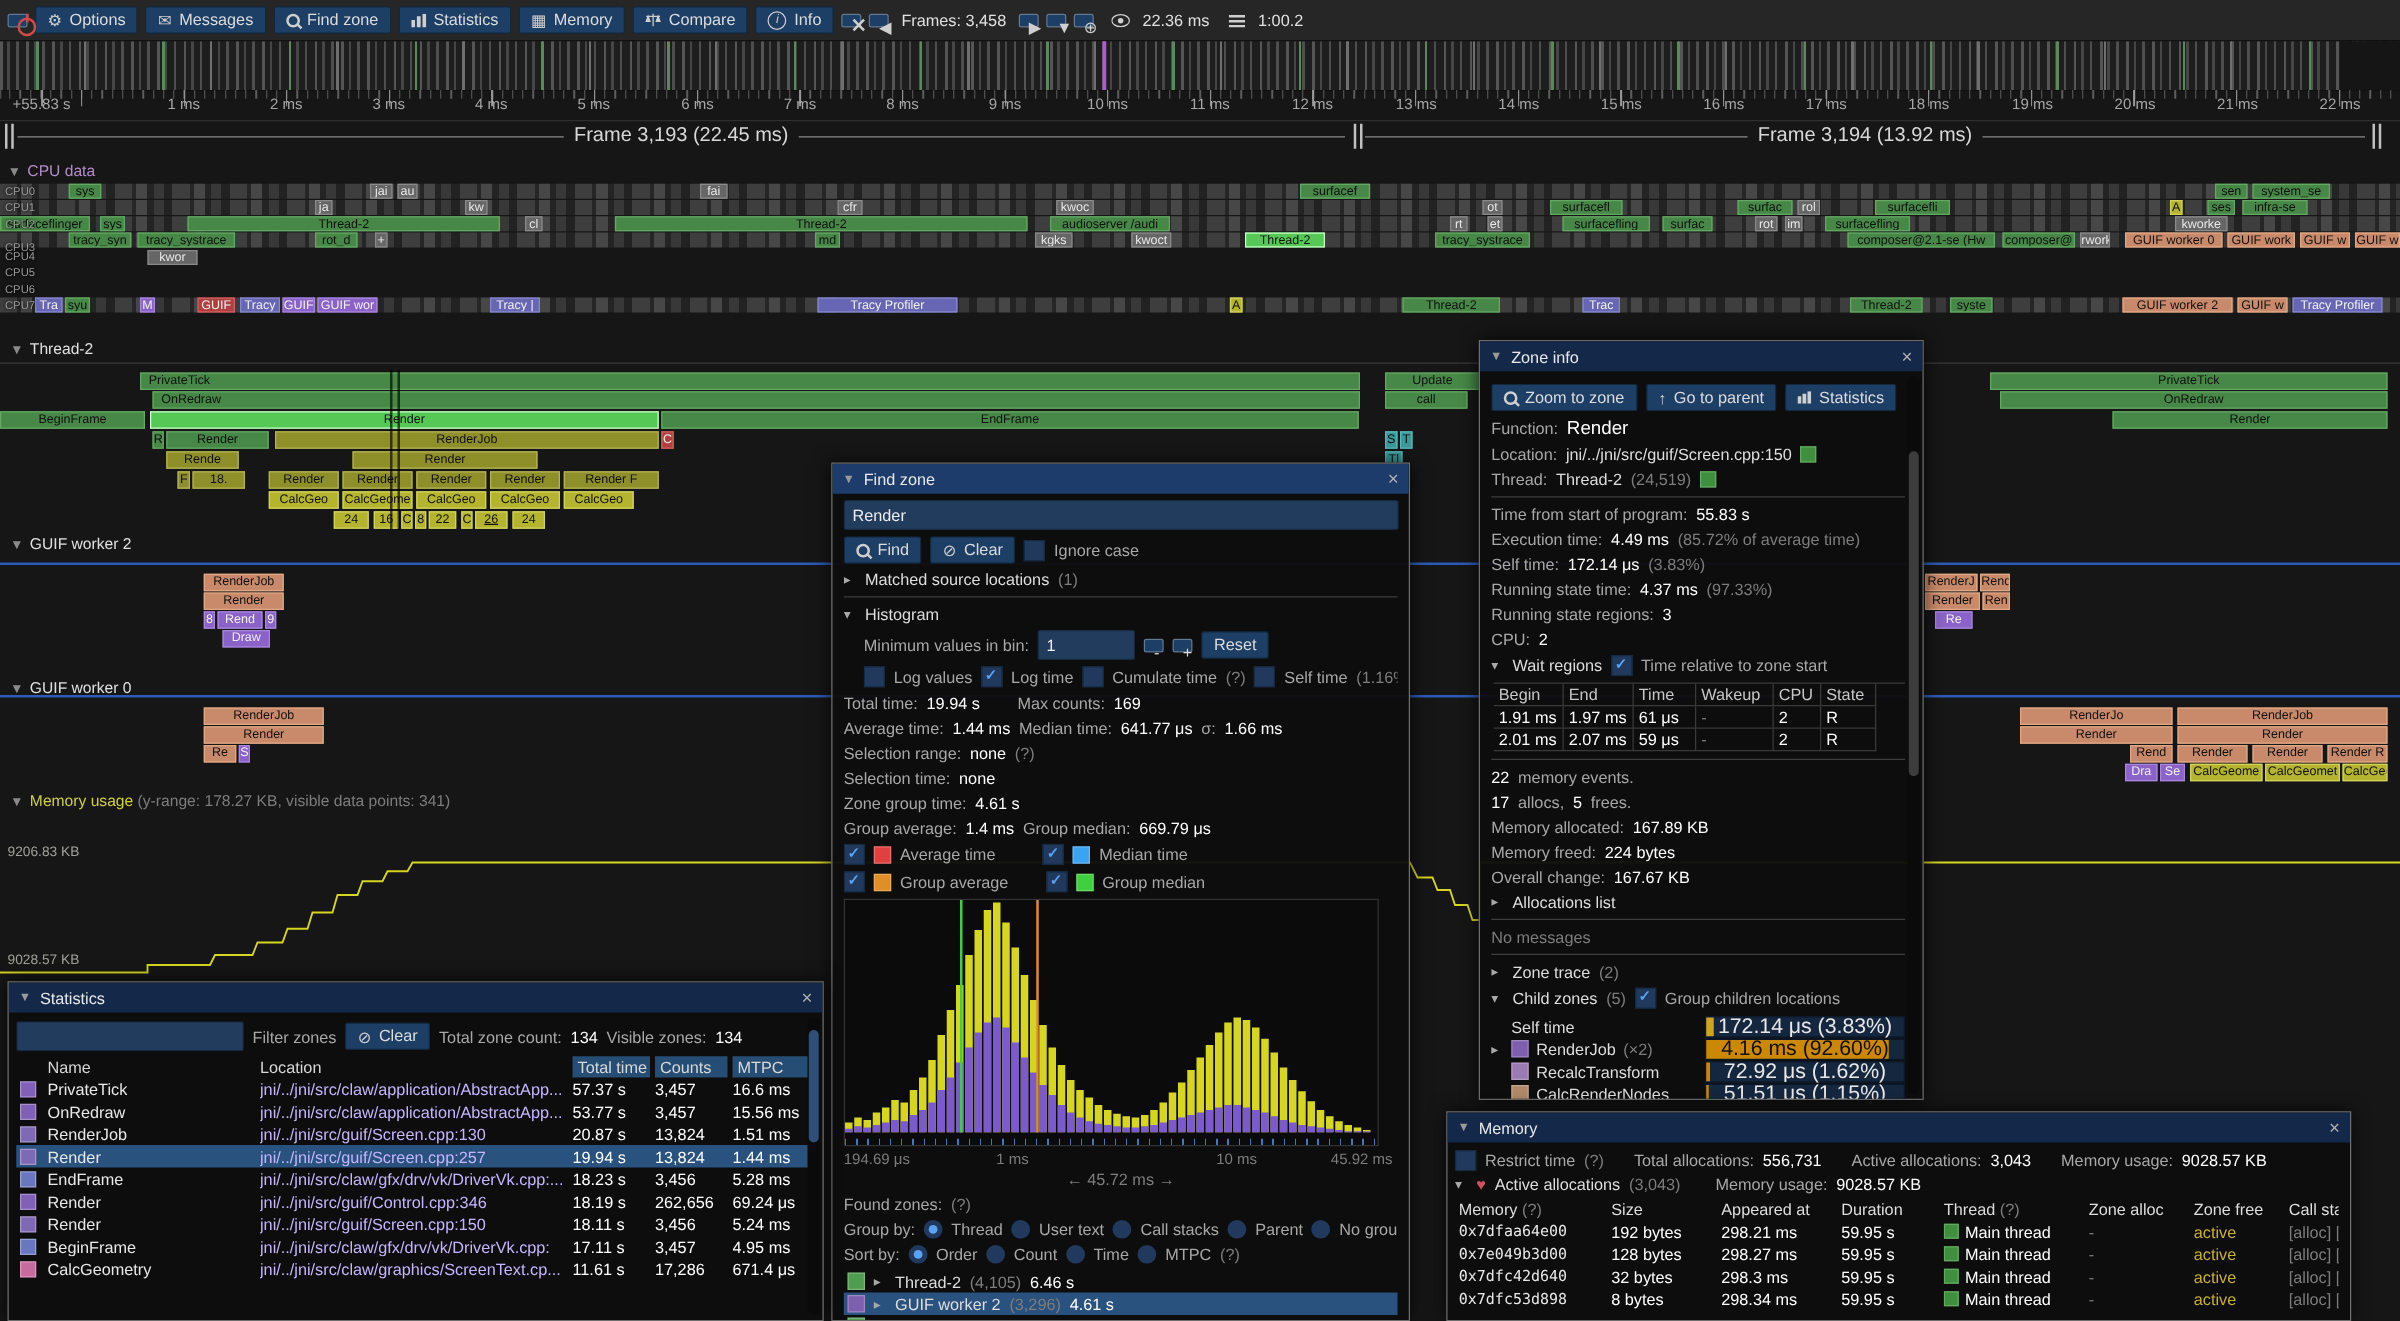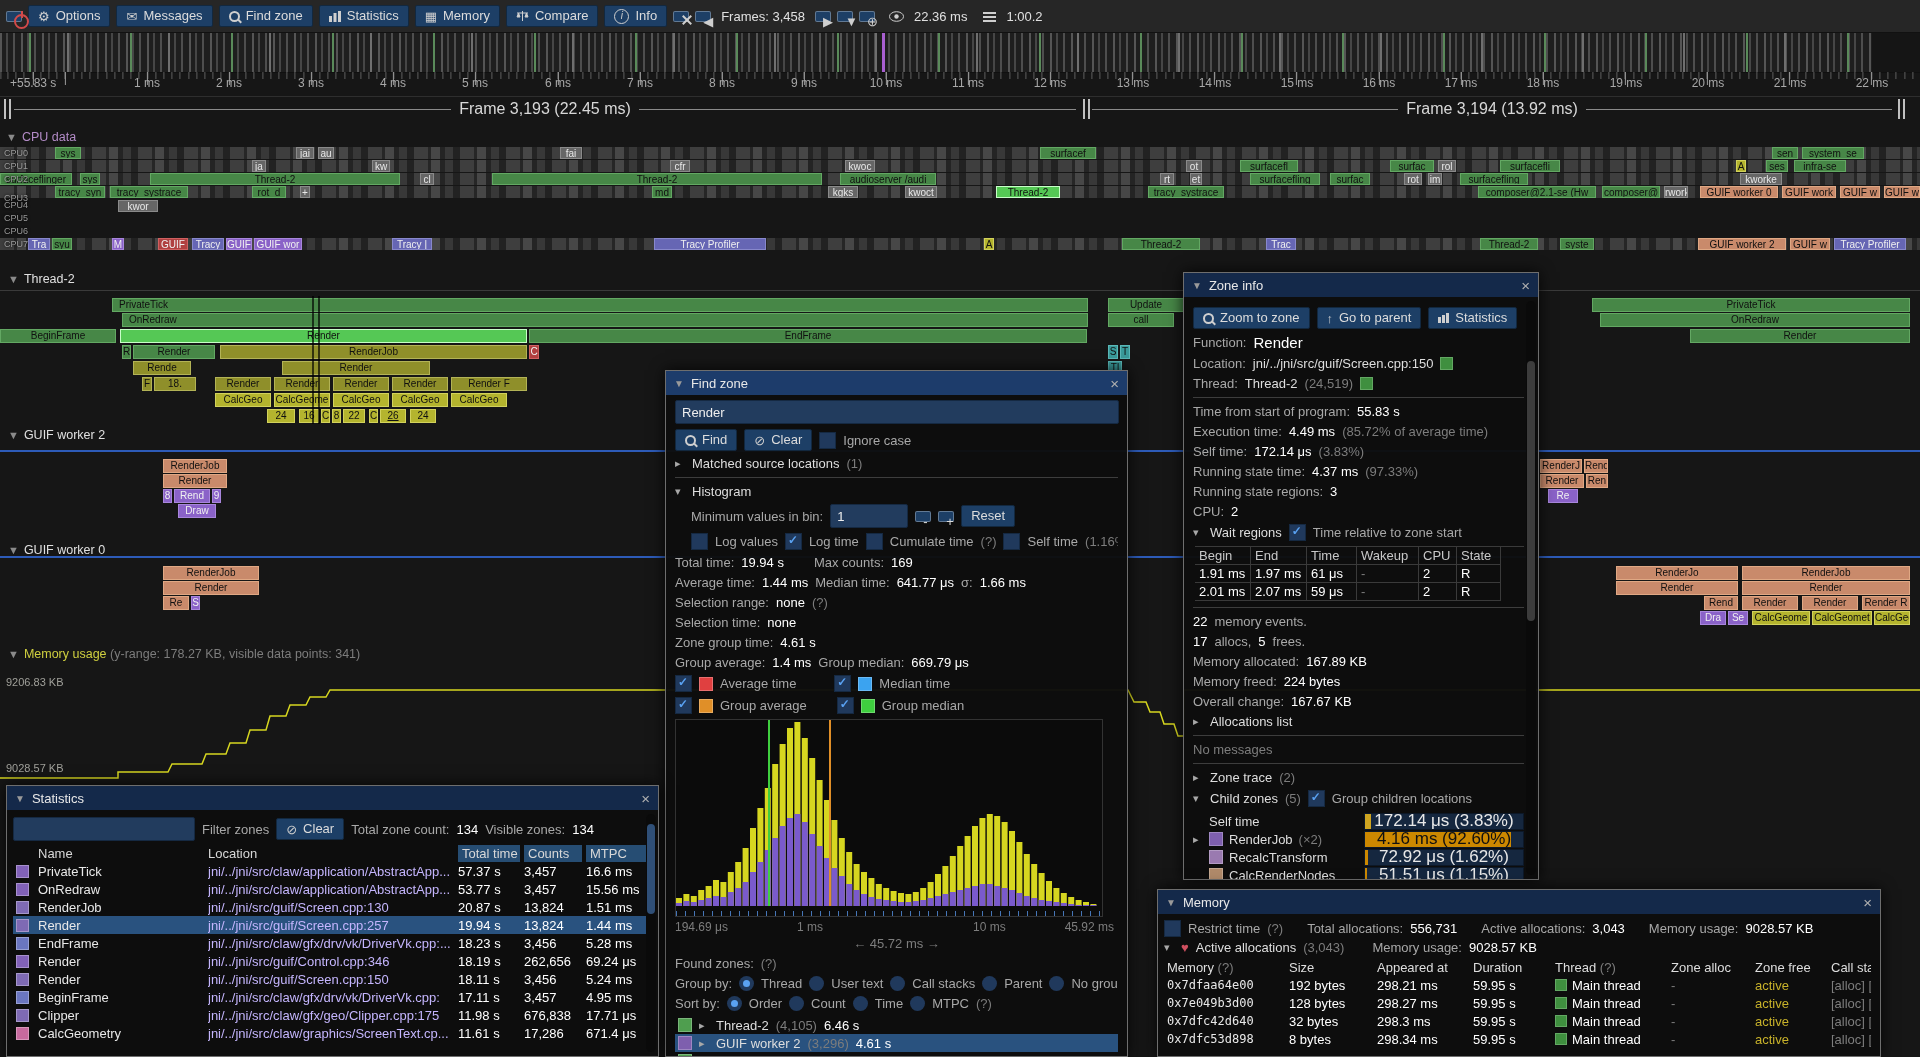--- a/index.html
+++ b/index.html
@@ -218,21 +218,21 @@
     <span class="fl-line"></span>
   </div>
 
   <div class="secheader" style="left:6px;top:130px;color:#b48cc8;"><span class="arr">▼</span><span>CPU data</span></div>
   <div class="secheader" style="left:8px;top:272px;color:#e0e0e0;"><span class="arr">▼</span><span>Thread-2</span></div>
   <div class="sep-dim" style="top:290px;"></div>
   <div class="secheader" style="left:8px;top:428px;color:#e0e0e0;"><span class="arr">▼</span><span>GUIF worker 2</span></div>
   <div class="sep-blue" style="top:450px;"></div>
   <div class="secheader" style="left:8px;top:543px;color:#e0e0e0;"><span class="arr">▼</span><span>GUIF worker 0</span></div>
   <div class="sep-blue" style="top:556px;"></div>
-  <div class="secheader" style="left:8px;top:634px;color:#cfcf3f;margin-top:13px;"><span class="arr">▼</span><span>Memory usage</span>&nbsp;<span class="dim">(y-range: 178.27 KB, visible data points: 341)</span></div>
+  <div class="secheader" style="left:8px;top:634px;color:#cfcf3f;"><span class="arr">▼</span><span>Memory usage</span>&nbsp;<span class="dim">(y-range: 178.27 KB, visible data points: 341)</span></div>
 
   <div class="cputex" style="top:147px;"></div>
   <div class="cputex" style="top:160px;"></div>
   <div class="cputex" style="top:173px;"></div>
   <div class="cputex" style="top:186px;"></div>
   <div class="cputex" style="top:238px;"></div>
   <span class="cpulabel" style="top:148px;">CPU0</span>
   <span class="cpulabel" style="top:161px;">CPU1</span>
   <span class="cpulabel" style="top:174px;">CPU2</span>
   <span class="cpulabel" style="top:193px;">CPU3</span>
@@ -966,28 +966,20 @@
         </div>
       <div class="st-grid">
           <span class="sq" style="background: rgb(106, 118, 192);"></span>
           <span class="st-name">BeginFrame</span>
           <span class="st-loc">jni/../jni/src/claw/gfx/drv/vk/DriverVk.cpp:</span>
           <span class="st-v">17.11 s</span>
           <span class="st-v">3,457</span>
           <span class="st-v">4.95 ms</span>
         </div>
       <div class="st-grid">
-          <span class="sq" style="background: rgb(126, 106, 180);"></span>
-          <span class="st-name">Clipper</span>
-          <span class="st-loc">jni/../jni/src/claw/gfx/geo/Clipper.cpp:175</span>
-          <span class="st-v">11.98 s</span>
-          <span class="st-v">676,838</span>
-          <span class="st-v">17.71 μs</span>
-        </div>
-      <div class="st-grid">
           <span class="sq" style="background: rgb(199, 106, 158);"></span>
           <span class="st-name">CalcGeometry</span>
           <span class="st-loc">jni/../jni/src/claw/graphics/ScreenText.cp...</span>
           <span class="st-v">11.61 s</span>
           <span class="st-v">17,286</span>
           <span class="st-v">671.4 μs</span>
         </div>
     </div>
     <div class="scrollbar">
         <div class="thumb" style="top:10px;height:90px;background:#2f4f77;"></div>

